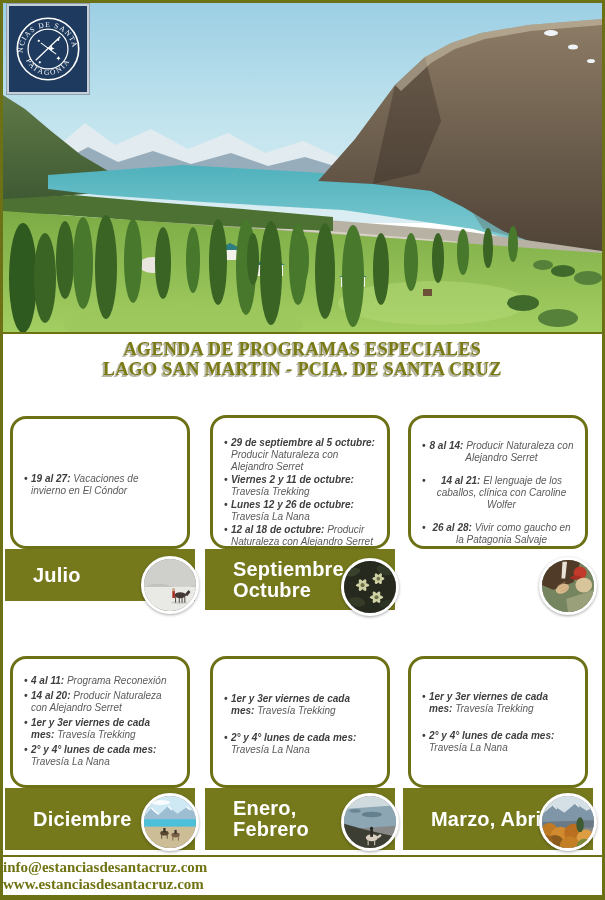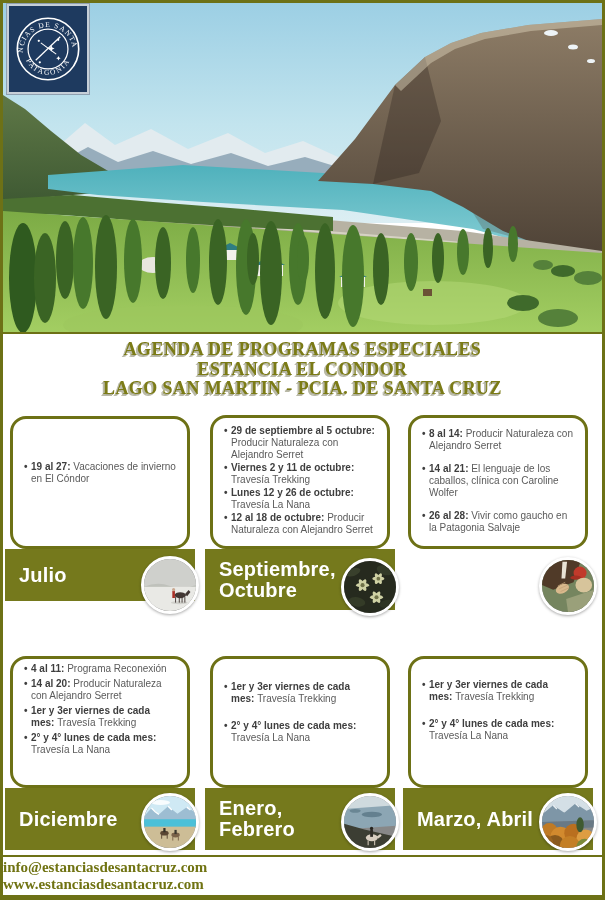--- a/index.html
+++ b/index.html
@@ -17,42 +17,42 @@
   .logo svg{display:block;width:100%;height:100%;}
   .logo text{font-family:"Liberation Serif",serif;fill:#ffffff;}
   
   .title-block{position:absolute;left:0;top:337px;width:100%;text-align:center;
     font-family:"Liberation Serif",serif;font-weight:bold;font-size:18px;line-height:19.5px;
     color:#7b7b16;letter-spacing:.4px;
     text-shadow:-2px 2px 0 #b9b9a6,-1px 1px 0 #a9a996;}
   
   .card{position:absolute;width:190px;}
   .card .box{margin:0 5px;height:133px;background:#fff;border:3px solid #6d7116;
-    border-radius:16px;box-sizing:border-box;overflow:hidden;padding:0 11px;}
+    border-radius:16px;box-sizing:border-box;overflow:hidden;padding:12px 11px;font-style:italic;}
   .card ul{list-style:none;margin:0;padding:0;font-size:10px;line-height:12px;color:#5a5a5a;}
   .card li{position:relative;padding-left:7px;}
   .card li::before{content:"\2022";position:absolute;left:0;top:0;color:#3e3e3e;font-weight:bold;}
   .card li .b{font-weight:bold;color:#3e3e3e;}
   .card .bar{position:relative;width:100%;background:#75791c;box-sizing:border-box;
-    display:flex;align-items:center;padding-left:14px;}
+    display:flex;align-items:center;padding-left:28px;}
   .card .bar-label{color:#fff;font-weight:bold;font-size:20px;line-height:21px;
     white-space:pre;letter-spacing:.2px;position:relative;z-index:1;}
   .circle{position:absolute;width:52px;height:52px;border:3px solid #fff;border-radius:50%;
     overflow:hidden;box-shadow:0 1px 3px rgba(0,0,0,.35);right:-4px;z-index:2;background:#888;}
   .circle svg{display:block;width:100%;height:100%;}
   
   .card1{left:2px;top:413px;}  .card1 .box{height:133px;} .card1 .bar{height:52px;} .card1 .circle{top:140px;}
   .card2{left:202px;top:412px;}.card2 .box{height:134px;} .card2 .bar{height:61px;} .card2 .circle{top:143px;}
   .card3{left:400px;top:412px;}.card3 .box{height:134px;} .card3 .bar{height:54px;} .card3 .circle{top:142px;}
   .card4{left:2px;top:653px;}  .card4 .box{height:132px;} .card4 .bar{height:62px;} .card4 .circle{top:137px;}
   .card5{left:202px;top:653px;}.card5 .box{height:132px;} .card5 .bar{height:62px;} .card5 .circle{top:137px;}
   .card6{left:400px;top:653px;}.card6 .box{height:132px;} .card6 .bar{height:62px;} .card6 .circle{top:137px;}
   .card1 ul{padding-top:42px;} .card1 li{margin-bottom:1px;}
   .card2 ul{padding-top:7px;}  .card2 li{margin-bottom:1px;}
-  .card3 ul{padding-top:10px;} .card3 li{margin-bottom:11px;}
+  .card3 ul{padding-top:10px;} .card3 li{margin-bottom:11px;text-align:center;}
   .card4 ul{padding-top:4px;}  .card4 li{margin-bottom:3px;}
   .card5 ul{padding-top:22px;} .card5 li{margin-bottom:15px;}
   .card6 ul{padding-top:20px;} .card6 li{margin-bottom:15px;}
   
   .footer-sep{position:absolute;left:0;right:0;top:852px;height:2px;background:#6d7116;}
   .footer{position:absolute;left:0;top:856px;width:100%;text-align:left;
     font-family:"Liberation Serif",serif;font-weight:bold;font-size:15px;line-height:17px;color:#707312;}
   .footer a{color:#707312;text-decoration:none;display:block;cursor:pointer;}
 </style>
 </head>
@@ -175,21 +175,20 @@
         <circle cx="29" cy="34" r="1.1" stroke="none"></circle>
         <circle cx="48" cy="33" r="1.1" stroke="none"></circle>
         <circle cx="30" cy="55" r="1.1" stroke="none"></circle>
         <path d="M46,51 l1.5,-0.7 0.7,-1.5 0.7,1.5 1.5,0.7 -1.5,0.7 -0.7,1.5 -0.7,-1.5 Z" stroke="none"></path>
       </g>
     </svg>
   </div>
 
   <div class="title-block">
     <div>AGENDA DE PROGRAMAS ESPECIALES</div>
-    <div>ESTANCIA EL CONDOR</div>
     <div>LAGO SAN MARTIN - PCIA. DE SANTA CRUZ</div>
   </div>
 
   <div class="card card1">
     <div class="box">
       <ul>
           <li><span class="b">19 al 27: </span><span class="t">Vacaciones de invierno en El Cóndor</span></li>
         </ul>
     </div>
     <div class="bar">

